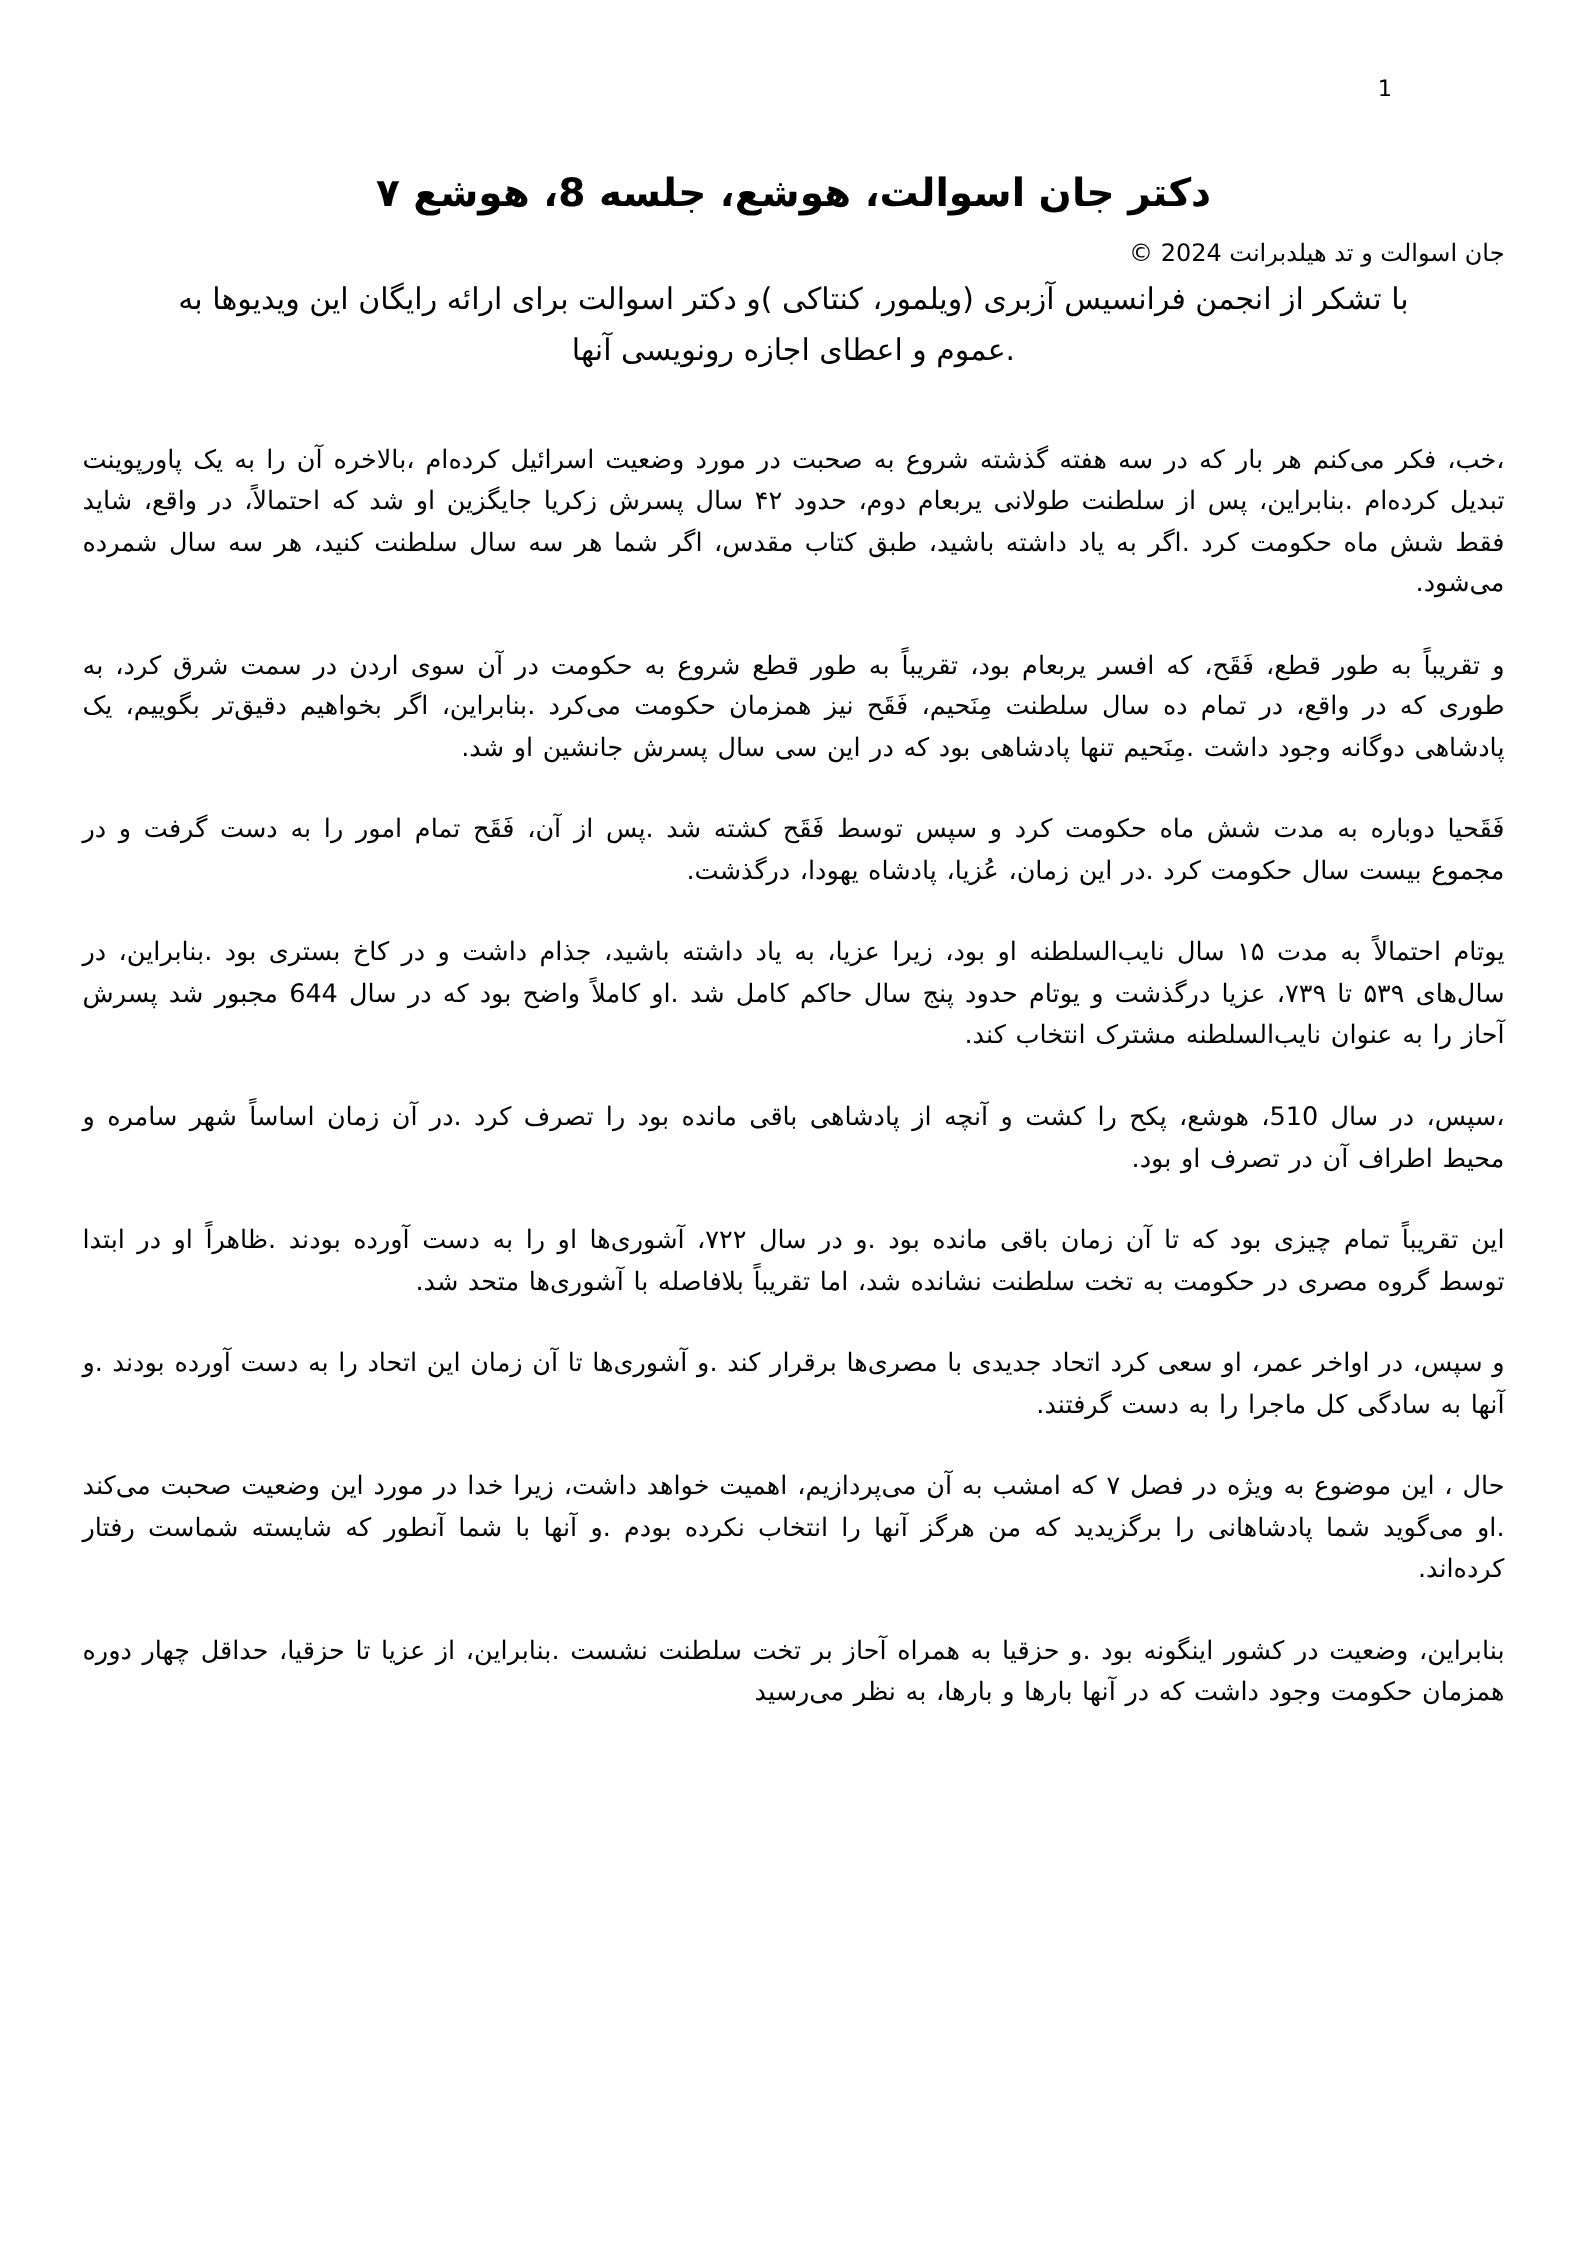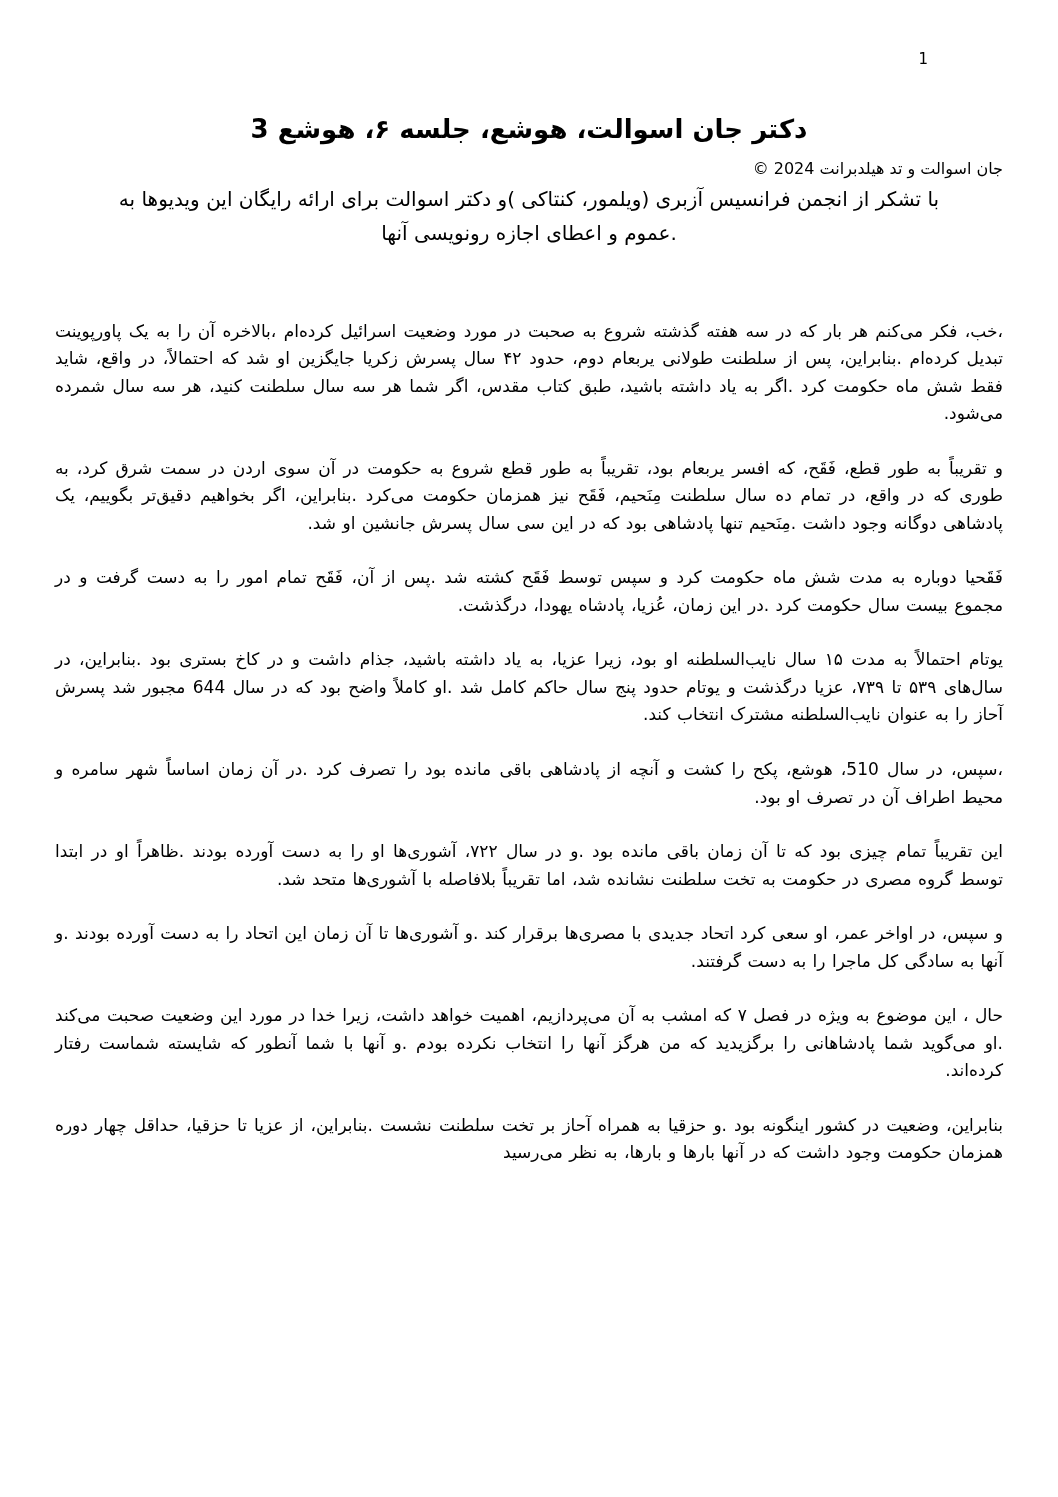--- a/index.html
+++ b/index.html
@@ -40,39 +40,39 @@
     margin-top: 12px;
     line-height: 1.6;
   }
   .credit {
     direction: rtl;
     text-align: center;
     font-size: 20px;
     line-height: 1.7;
   }
   .doc-body {
-    margin-top: 68px;
+    margin-top: 44px;
   }
   .doc-body p {
     direction: rtl;
     text-align: justify;
     font-size: 17px;
     line-height: 1.62;
     margin: 0 0 27px 0;
     word-spacing: 1px;
   }
 </style>
 </head>
 <body>
 
 <div class="page">
 
   <div class="page-number">1</div>
 
-  <h1 class="doc-title">دکتر جان اسوالت، هوشع، جلسه ۶، هوشع 3</h1>
+  <h1 class="doc-title">دکتر جان اسوالت، هوشع، جلسه 8، هوشع ۷</h1>
 
   <div class="byline">جان اسوالت و تد هیلدبرانت 2024 ©</div>
 
   <div class="credit">با تشکر از انجمن فرانسیس آزبری (ویلمور، کنتاکی )و دکتر اسوالت برای ارائه رایگان این ویدیوها به</div>
 
   <div class="credit">.عموم و اعطای اجازه رونویسی آنها</div>
 
   <div class="doc-body">
     <p>،خب، فکر می‌کنم هر بار که در سه هفته گذشته شروع به صحبت در مورد وضعیت اسرائیل کرده‌ام ،بالاخره آن را به یک پاورپوینت تبدیل کرده‌ام .بنابراین، پس از سلطنت طولانی یربعام دوم، حدود ۴۲ سال پسرش زکریا جایگزین او شد که احتمالاً، در واقع، شاید فقط شش ماه حکومت کرد .اگر به یاد داشته باشید، طبق کتاب مقدس، اگر شما هر سه سال سلطنت کنید، هر سه سال شمرده می‌شود.</p>
     <p>و تقریباً به طور قطع، فَقَح، که افسر یربعام بود، تقریباً به طور قطع شروع به حکومت در آن سوی اردن در سمت شرق کرد، به طوری که در واقع، در تمام ده سال سلطنت مِنَحیم، فَقَح نیز همزمان حکومت می‌کرد .بنابراین، اگر بخواهیم دقیق‌تر بگوییم، یک پادشاهی دوگانه وجود داشت .مِنَحیم تنها پادشاهی بود که در این سی سال پسرش جانشین او شد.</p>

